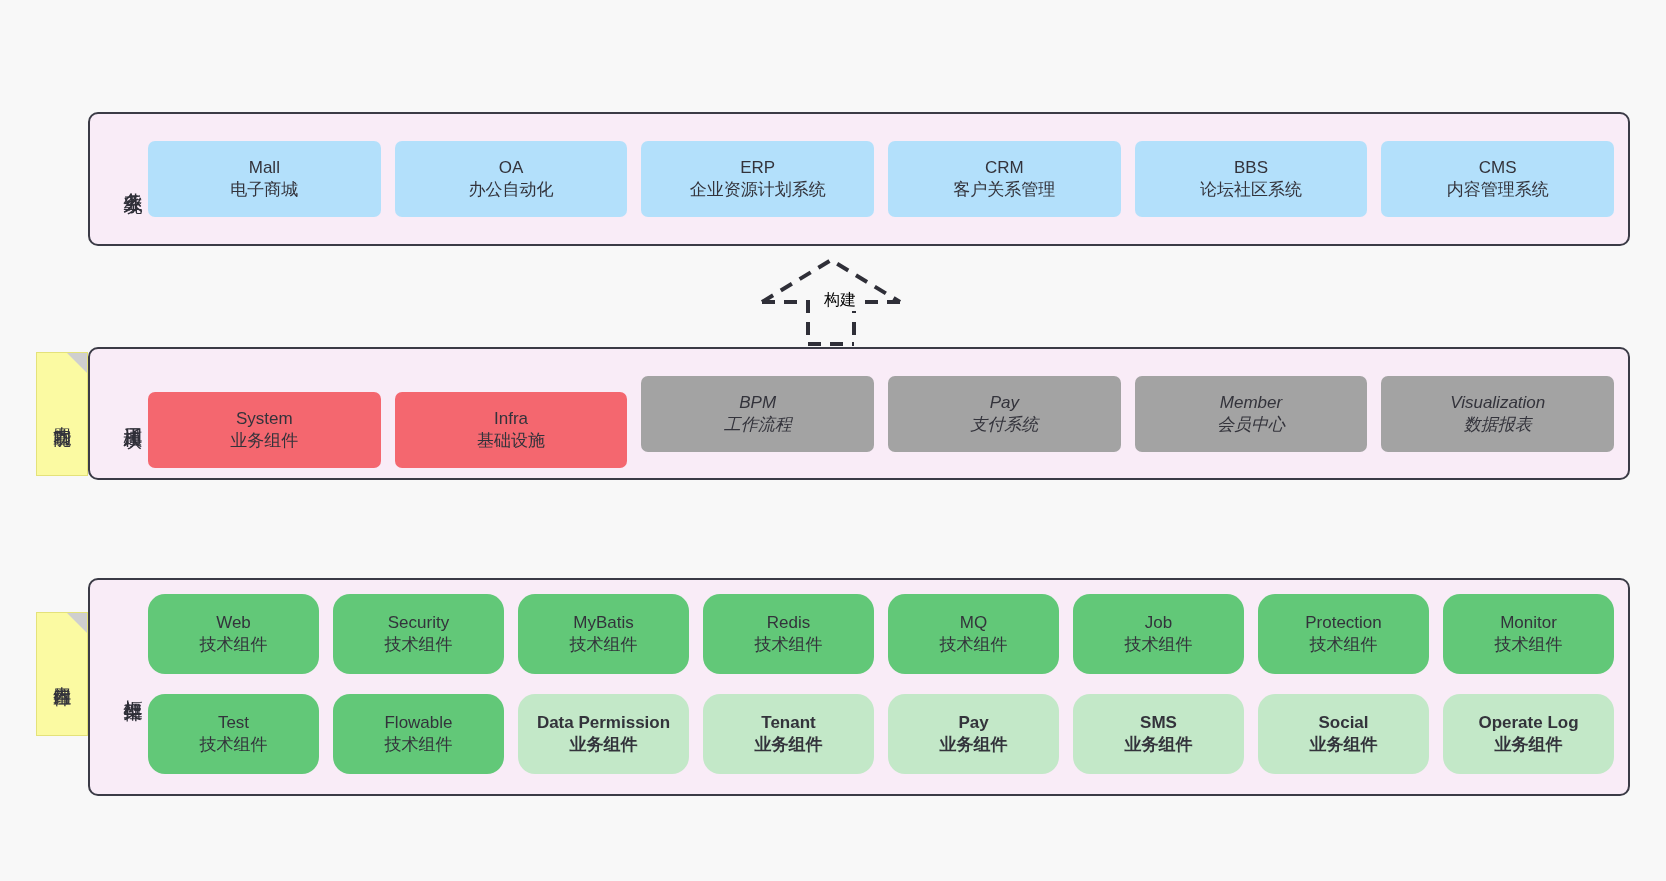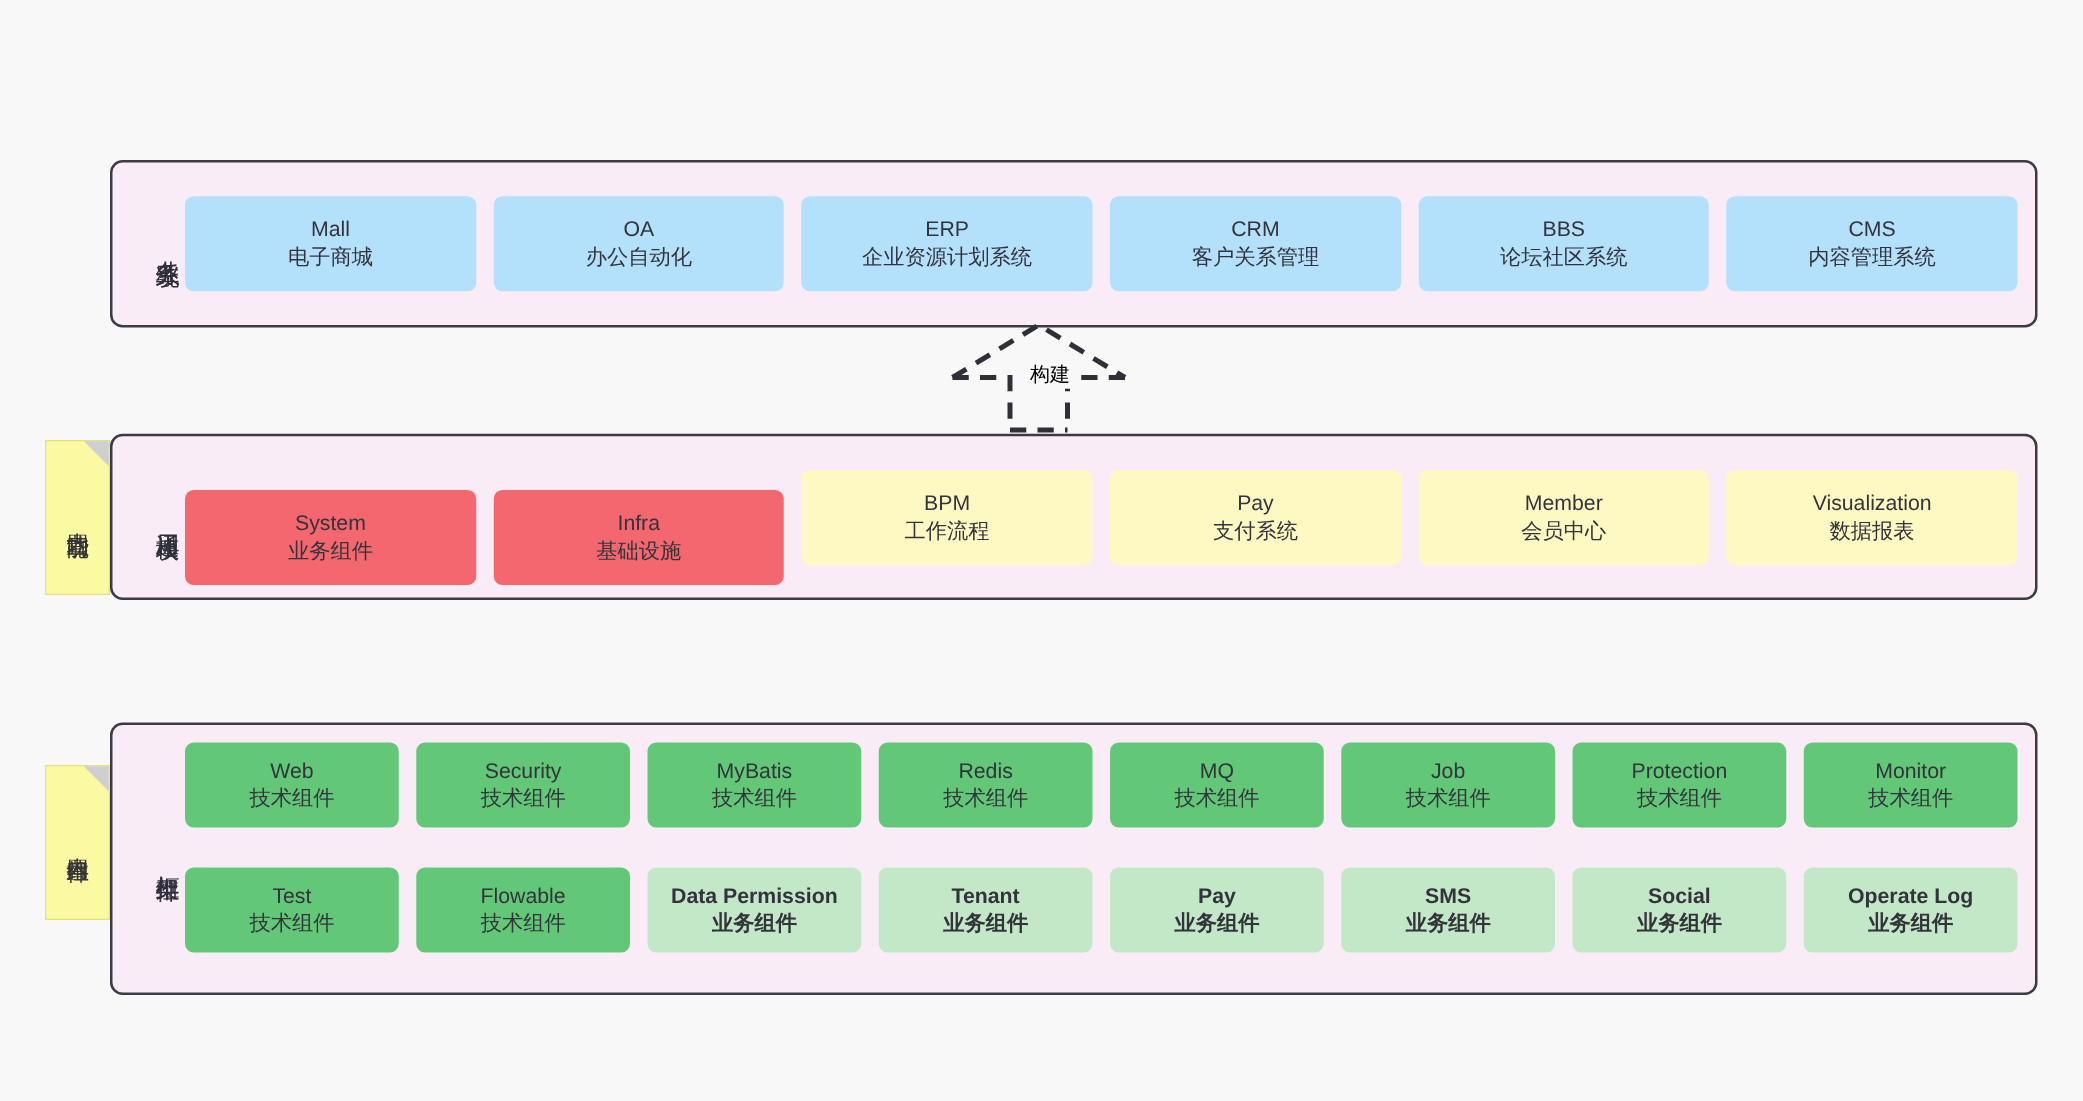--- a/index.html
+++ b/index.html
@@ -70,29 +70,29 @@
     color:#33333b;
     box-sizing:border-box;
     padding:4px 6px;
     height:76px;
     overflow:hidden;
   }
   .card .en{display:block;}
   .card .cn{display:block;}
   .card.blue{background:#b3e0fb;}
   .card.red{background:#f4676f;margin-top:33px;}
-  .card.pink{background:#fef9c3;}
+  .card.pink{background:#a3a3a3;font-style:italic;}
   .card.green{background:#62c878;}
   .card.lightgreen{background:#c3e8c8;font-weight:bold;}
 
   
-  #layer-business{left:88px;top:128px;width:1542px;height:134px;}
+  #layer-business{left:88px;top:112px;width:1542px;height:134px;}
   #layer-modules{left:88px;top:347px;width:1542px;height:133px;}
   #layer-framework{left:88px;top:578px;width:1542px;height:218px;}
-  #layer-framework .card{height:68px;}
+  #layer-framework .card{height:80px;border-radius:17px;}
 
   
   .note{
     position:absolute;
     width:52px;
     background:#fbfaa2;
     border:1px solid #e4e27a;
     box-sizing:border-box;
     display:flex;
     align-items:center;

